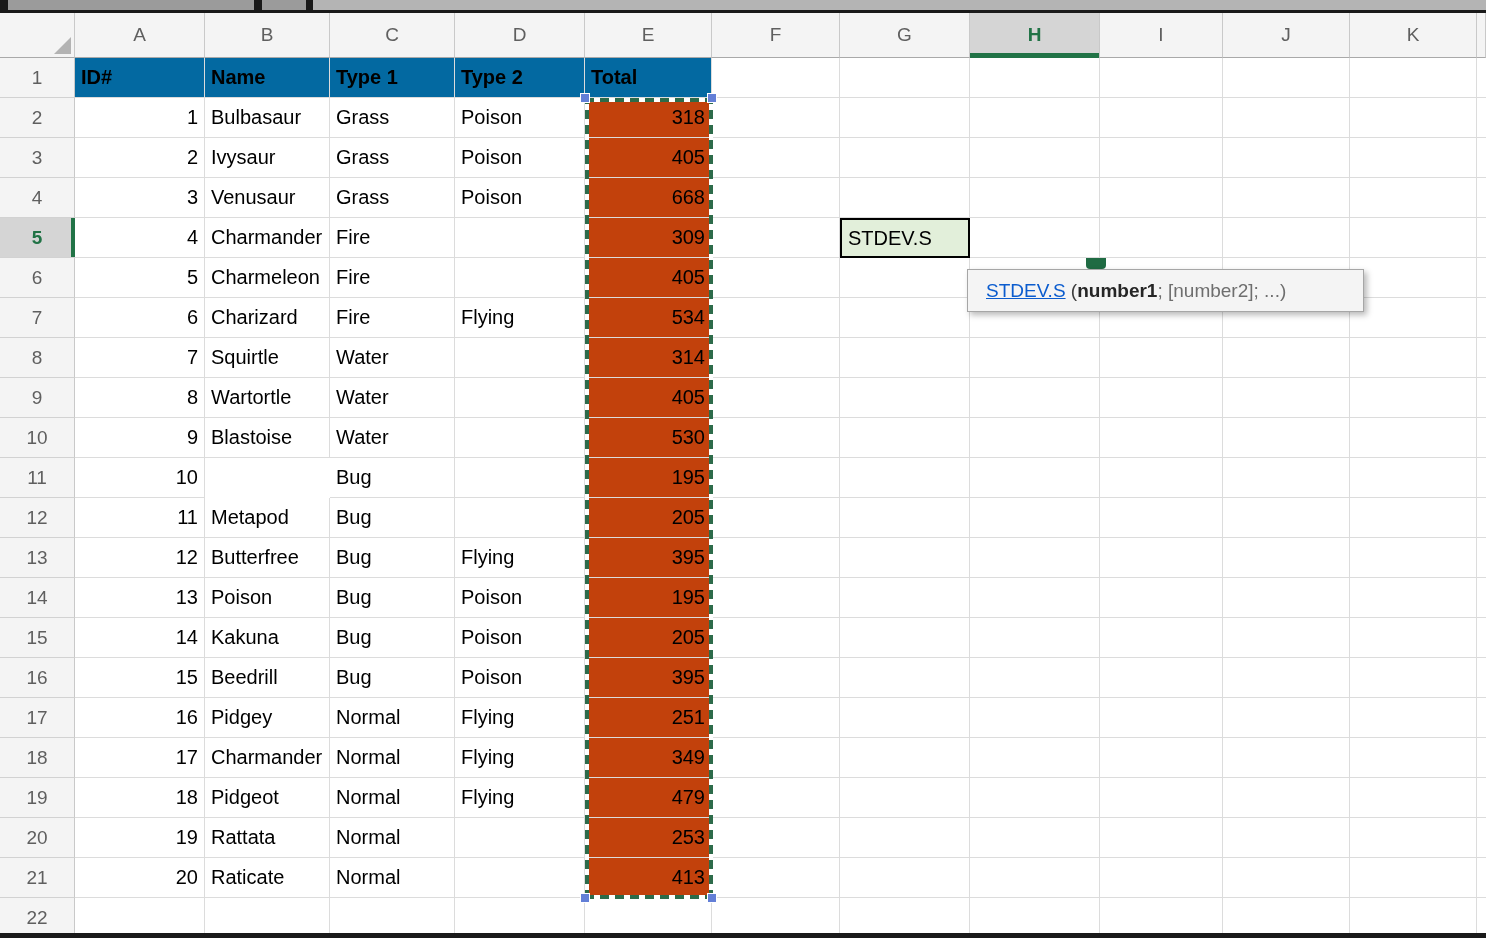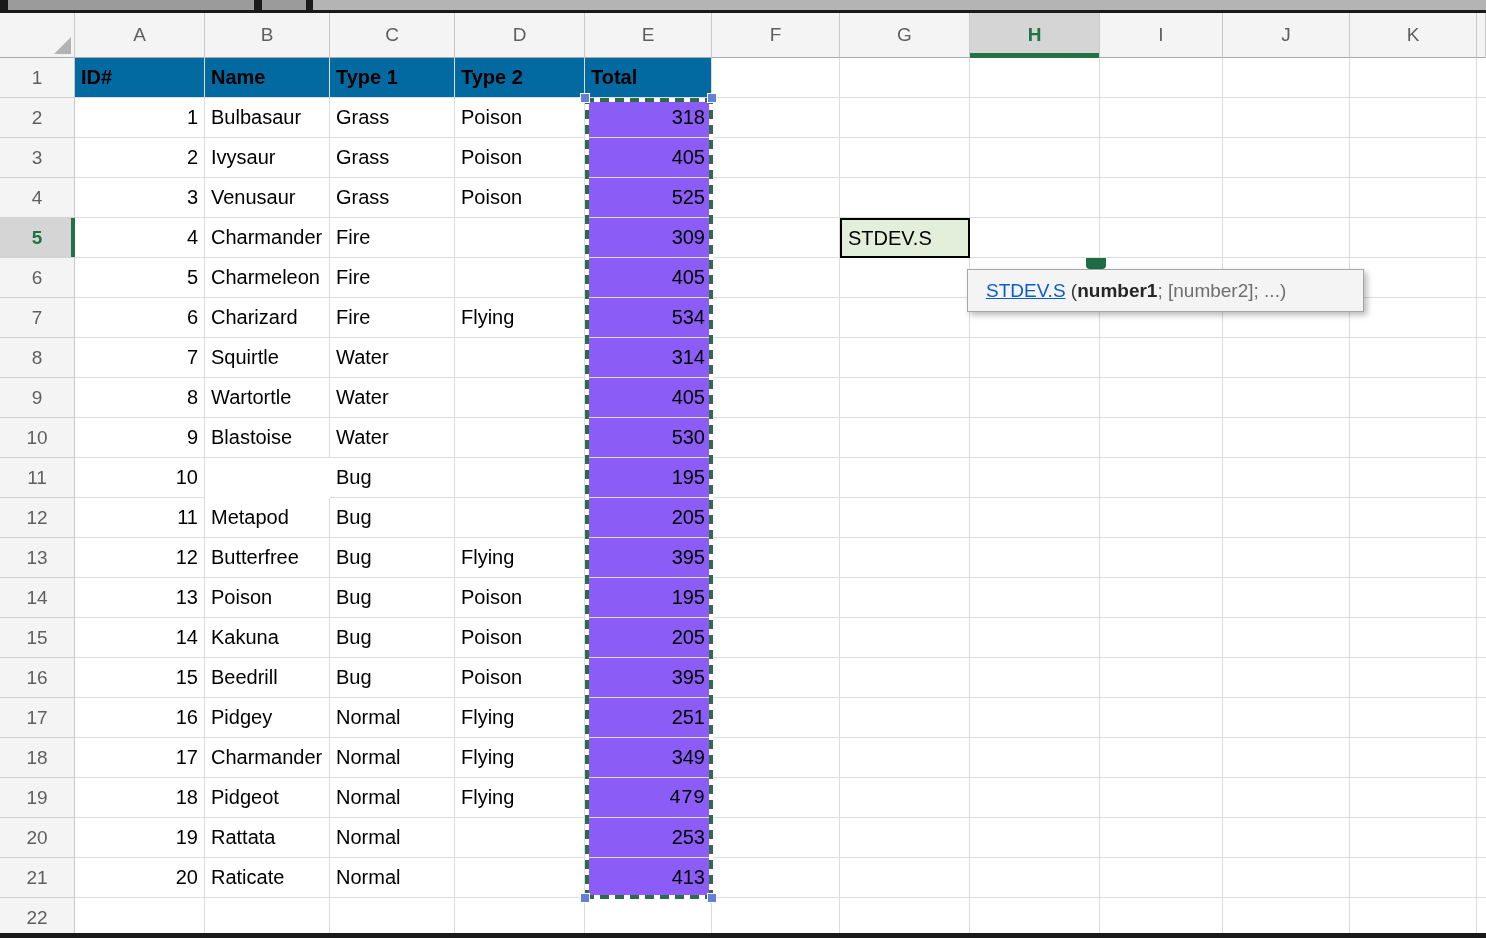--- a/index.html
+++ b/index.html
@@ -30,21 +30,21 @@
   .rowhdr{box-sizing:border-box;flex:none;width:75px;background:#f4f4f4;color:#5f5f5f;
           font-size:19px;display:flex;align-items:center;justify-content:center;
           border-right:1px solid #c9c9c9;border-bottom:1px solid #d2d2d2;position:relative;}
   .rowhdr.sel-hdr{background:#d5d5d5;color:#217346;font-weight:bold;}
   .rowhdr .accent{position:absolute;right:-1px;top:0;bottom:0;width:4px;background:#217346;}
   .cell{box-sizing:border-box;flex:none;height:40px;border-right:1px solid #dcdcdc;
         border-bottom:1px solid #dcdcdc;font-size:20px;color:#000;padding:0 6px;
         display:flex;align-items:center;overflow:hidden;white-space:nowrap;background:#fff;}
   .cell.num{justify-content:flex-end;}
   .cell.hdr-cell{background:#0369a1;font-weight:bold;}
-  .cell.sel{background:#8b5cf6;}
+  .cell.sel{background:#c2410c;}
   .cell.g5{background:#e2efda;border:2px solid #000;}
   .cell.filler{border-right:none;}
 
   
   .ants{position:absolute;left:585px;top:98px;width:128px;height:801px;pointer-events:none;}
   .ant{position:absolute;}
   .ant.h{left:0;right:0;height:4px;background:repeating-linear-gradient(90deg,#2d6b4a 0 9px,#ffffff 9px 15px);}
   .ant.v{top:0;bottom:0;width:4px;background:repeating-linear-gradient(0deg,#2d6b4a 0 9px,#ffffff 9px 15px);}
   .ant.t{top:0;} .ant.b{bottom:0;} .ant.l{left:0;} .ant.r{right:0;}
   .handle{position:absolute;width:10px;height:10px;background:#637fd7;
@@ -173,21 +173,21 @@
         <div class="cell filler" style="width: 9px;"></div>
       </div>
       <div class="grow">
         <div class="rowhdr">
           <span>4</span>
         </div>
         <div class="cell num" style="width: 130px;">3</div>
         <div class="cell" style="width: 125px;">Venusaur</div>
         <div class="cell" style="width: 125px;">Grass</div>
         <div class="cell" style="width: 130px;">Poison</div>
-        <div class="cell num sel" style="width: 127px;">525</div>
+        <div class="cell num sel" style="width: 127px;">668</div>
         <div class="cell" style="width: 128px;"></div>
         <div class="cell" style="width: 130px;"></div>
         <div class="cell" style="width: 130px;"></div>
         <div class="cell" style="width: 123px;"></div>
         <div class="cell" style="width: 127px;"></div>
         <div class="cell" style="width: 127px;"></div>
         <div class="cell filler" style="width: 9px;"></div>
       </div>
       <div class="grow">
         <div class="rowhdr sel-hdr">
@@ -429,21 +429,21 @@
         <div class="cell filler" style="width: 9px;"></div>
       </div>
       <div class="grow">
         <div class="rowhdr">
           <span>19</span>
         </div>
         <div class="cell num" style="width: 130px;">18</div>
         <div class="cell" style="width: 125px;">Pidgeot</div>
         <div class="cell" style="width: 125px;">Normal</div>
         <div class="cell" style="width: 130px;">Flying</div>
-        <div class="cell num sel" style="width: 127px; font-family: Liberation Mono, monospace;">479</div>
+        <div class="cell num sel" style="width: 127px;">479</div>
         <div class="cell" style="width: 128px;"></div>
         <div class="cell" style="width: 130px;"></div>
         <div class="cell" style="width: 130px;"></div>
         <div class="cell" style="width: 123px;"></div>
         <div class="cell" style="width: 127px;"></div>
         <div class="cell" style="width: 127px;"></div>
         <div class="cell filler" style="width: 9px;"></div>
       </div>
       <div class="grow">
         <div class="rowhdr">

